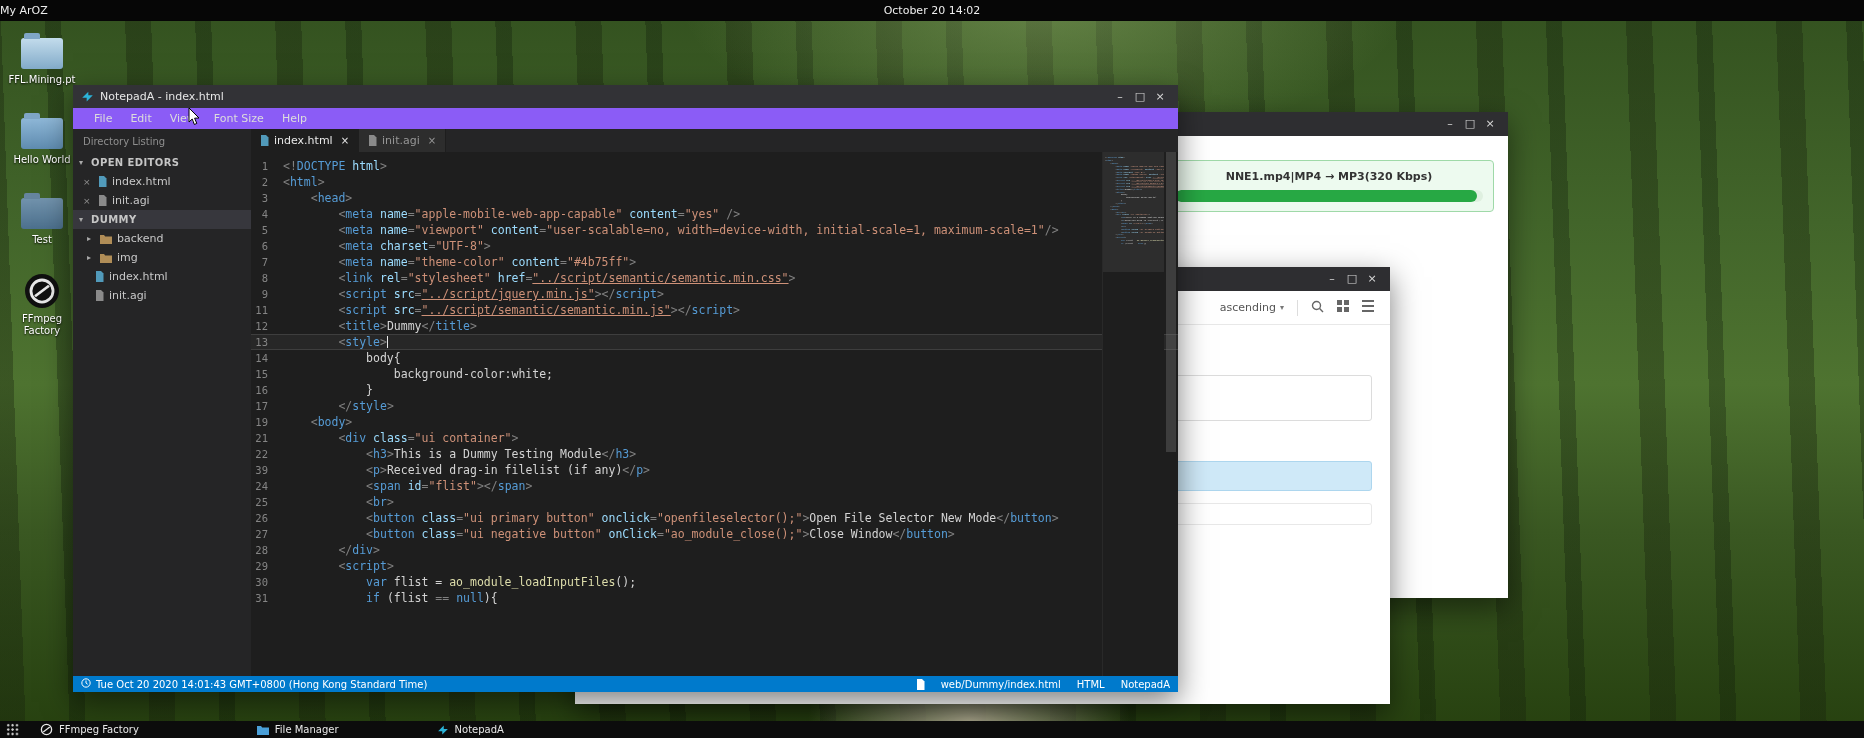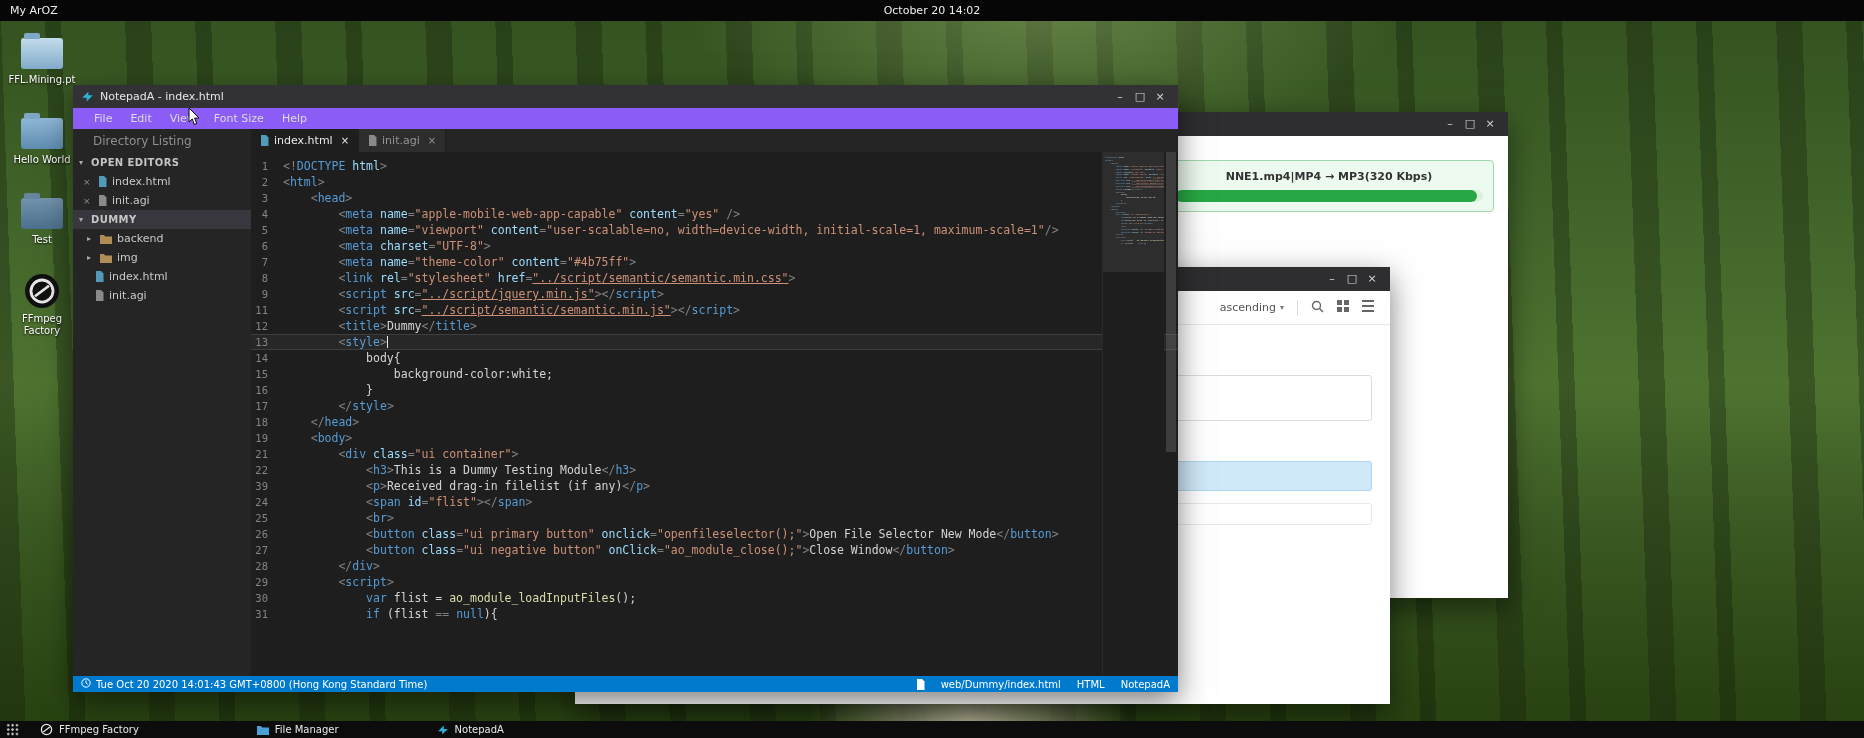--- a/index.html
+++ b/index.html
@@ -6,21 +6,21 @@
   html,body{width:1864px;height:738px;overflow:hidden}
   body{font-family:"DejaVu Sans",sans-serif;position:relative;
     background:
       radial-gradient(ellipse 230px 170px at 52% 98%, rgba(206,199,172,.9), rgba(206,199,172,0) 70%),
       radial-gradient(ellipse 520px 210px at 56% 0%, rgba(195,225,145,.35), rgba(0,0,0,0) 70%),
       repeating-linear-gradient(88deg, rgba(22,32,12,.35) 0 26px, rgba(0,0,0,0) 26px 70px, rgba(12,22,8,.3) 70px 86px, rgba(0,0,0,0) 86px 150px),
       linear-gradient(180deg,#33511f 0%,#42652a 30%,#4e7330 52%,#3a5822 72%,#26400f 100%);
   }
   
   .topbar{position:absolute;left:0;top:0;right:0;height:21px;background:#060606;display:flex;align-items:center;color:#eee;font-size:11px;z-index:40}
-  .brand{margin-left:10px}
+  .brand{}
   .clock{position:absolute;left:50%;transform:translateX(-50%)}
   
   .desktop-icons{position:absolute;left:6px;top:32px;width:72px;display:flex;flex-direction:column;z-index:1}
   .desktop-icon{margin-bottom:26px;cursor:default}
   .di-folder{width:42px;height:31px;margin:6px auto 0;background:linear-gradient(180deg,#8fb8d8,#5f8cb0);border-radius:3px;position:relative}
   .di-folder::before{content:"";position:absolute;top:-5px;left:3px;width:16px;height:6px;background:#7fa6c6;border-radius:2px 2px 0 0}
   .desktop-icon:nth-child(1) .di-folder{background:linear-gradient(180deg,#c3dcec,#82abc9)}
   .desktop-icon:nth-child(3) .di-folder{filter:brightness(.8)}
   .di-app{width:34px;height:34px;margin:2px auto 0;background:#101010;border-radius:50%;display:flex;align-items:center;justify-content:center}
   .di-label{margin-top:5px;text-align:center;font-size:10px;line-height:12px;color:#fff;text-shadow:0 1px 2px #000;word-wrap:break-word}
@@ -47,21 +47,21 @@
   .fm-selected{margin-top:40px;height:30px;background:#cfe9f8;border:1px solid #add6ee;border-radius:3px}
   .fm-plain{margin-top:12px;height:22px;background:#fff;border:1px solid #e8e8e8;border-radius:3px}
   
   .notepad-window{left:73px;top:85px;width:1105px;height:607px;background:#1e1e1e;z-index:10;display:flex;flex-direction:column}
   .np-titlebar{height:23px;background:#323236;display:flex;align-items:center;padding:0 8px;color:#e6e6e6;font-size:11px;flex-shrink:0}
   .np-logo{display:flex;margin-right:6px}
   .np-menubar{height:21px;background:#8b5cf6;display:flex;align-items:center;padding-left:12px;color:#dcdcdc;font-size:11px;flex-shrink:0}
   .menu-item{padding:0 9px;height:100%;display:flex;align-items:center;cursor:default}
   .np-body{flex:1;display:flex;min-height:0}
   .np-sidebar{width:178px;background:#252526;color:#ccc;font-size:11px;flex-shrink:0;overflow:hidden}
-  .sb-header{height:24px;display:flex;align-items:center;padding-left:20px;color:#8f8f8f;font-size:12px}
+  .sb-header{height:24px;display:flex;align-items:center;padding-left:10px;color:#8f8f8f;font-size:10px}
   .sb-section{height:19px;display:flex;align-items:center;padding-left:6px;font-size:10px;font-weight:bold;color:#c5c5c5;letter-spacing:.4px;cursor:pointer}
   .sec-arrow{width:12px;font-size:8px;color:#aaa}
   .sb-section.dummy{background:#37373d}
   .sb-item{height:19px;display:flex;align-items:center;gap:5px;padding-left:10px;color:#c8c8c8;cursor:pointer;white-space:nowrap}
   .sb-item .close-x{color:#909090;font-size:9px;width:10px}
   .tree-item{padding-left:22px}
   .tree-item.folder{padding-left:14px}
   .tree-arrow{font-size:8px;color:#aaa;width:8px}
   .f-ic{display:flex;align-items:center}
   .np-editor{flex:1;display:flex;flex-direction:column;min-width:0}
@@ -367,24 +367,20 @@
             </div>
             <div class="code-line">
               <span class="ln">16</span>
               <span class="lc"><span class="tk-x">            }</span></span>
             </div>
             <div class="code-line">
               <span class="ln">17</span>
               <span class="lc"><span class="tk-x">        </span><span class="tk-p">&lt;/</span><span class="tk-t">style</span><span class="tk-p">&gt;</span></span>
             </div>
             <div class="code-line">
-              <span class="ln">18</span>
-              <span class="lc"><span class="tk-x">    </span><span class="tk-p">&lt;/</span><span class="tk-t">head</span><span class="tk-p">&gt;</span></span>
-            </div>
-            <div class="code-line">
               <span class="ln">19</span>
               <span class="lc"><span class="tk-x">    </span><span class="tk-p">&lt;</span><span class="tk-t">body</span><span class="tk-p">&gt;</span></span>
             </div>
             <div class="code-line">
               <span class="ln">21</span>
               <span class="lc"><span class="tk-x">        </span><span class="tk-p">&lt;</span><span class="tk-t">div</span><span class="tk-x"> </span><span class="tk-a">class</span><span class="tk-p">=</span><span class="tk-s">"ui container"</span><span class="tk-p">&gt;</span></span>
             </div>
             <div class="code-line">
               <span class="ln">22</span>
               <span class="lc"><span class="tk-x">            </span><span class="tk-p">&lt;</span><span class="tk-t">h3</span><span class="tk-p">&gt;</span><span class="tk-x">This is a Dummy Testing Module</span><span class="tk-p">&lt;/</span><span class="tk-t">h3</span><span class="tk-p">&gt;</span></span>

